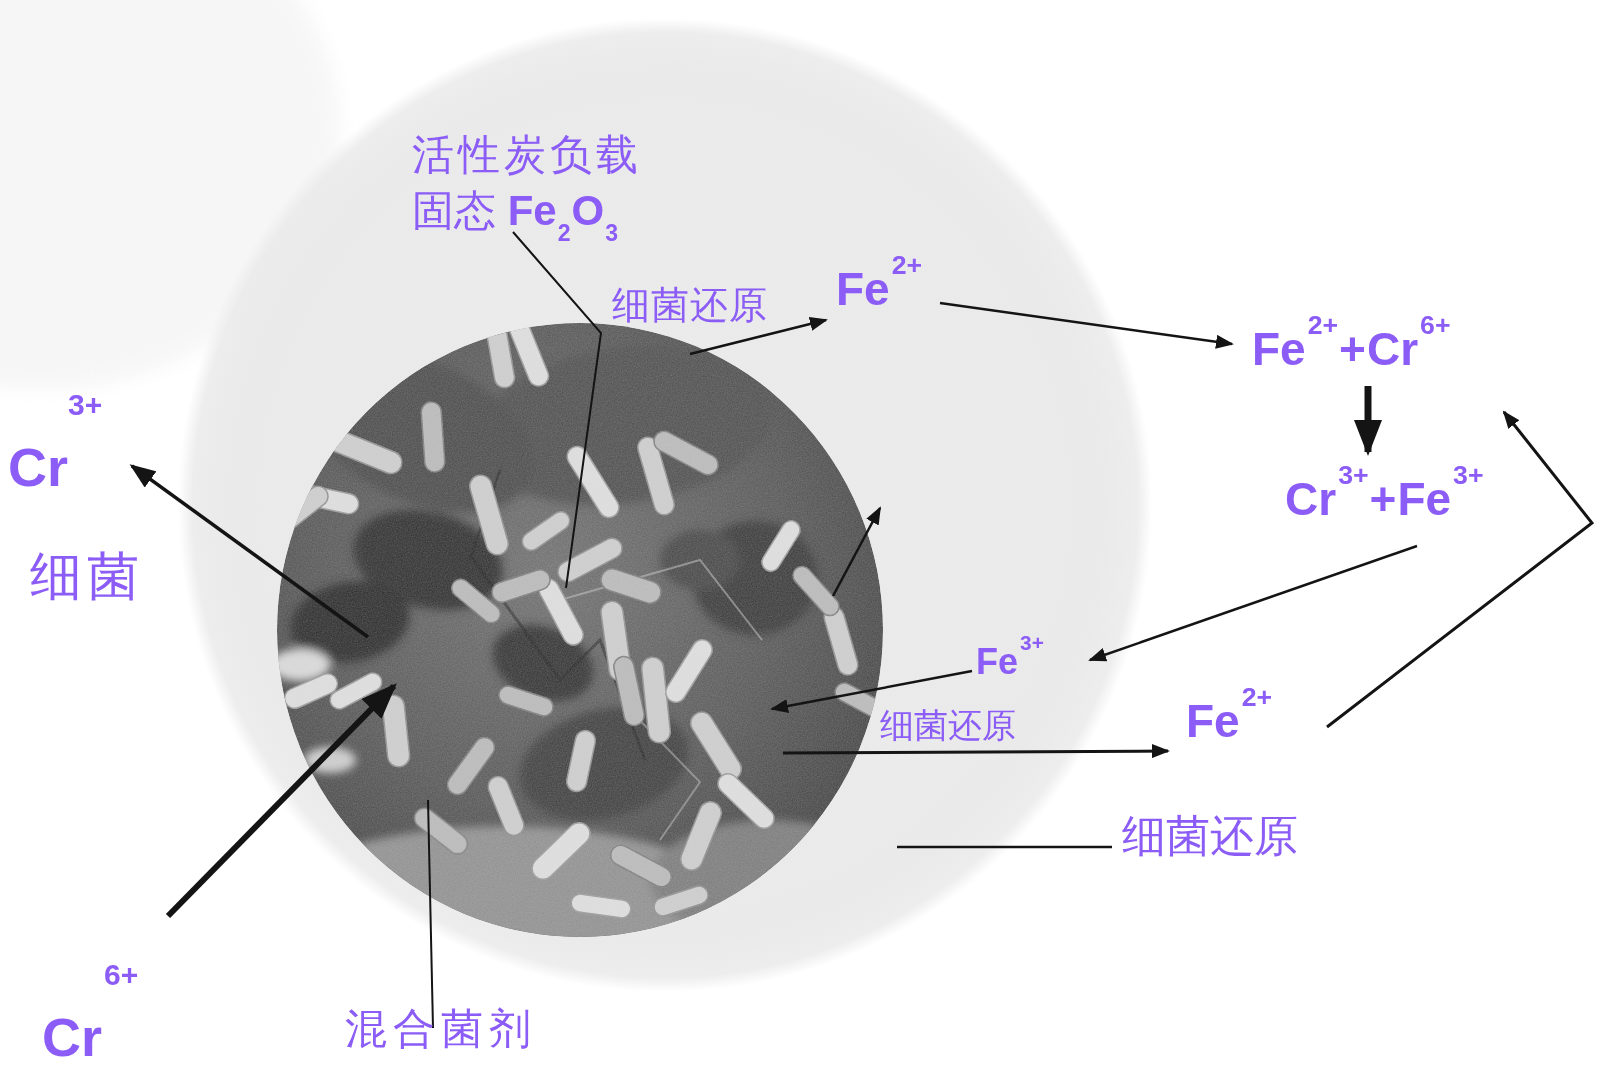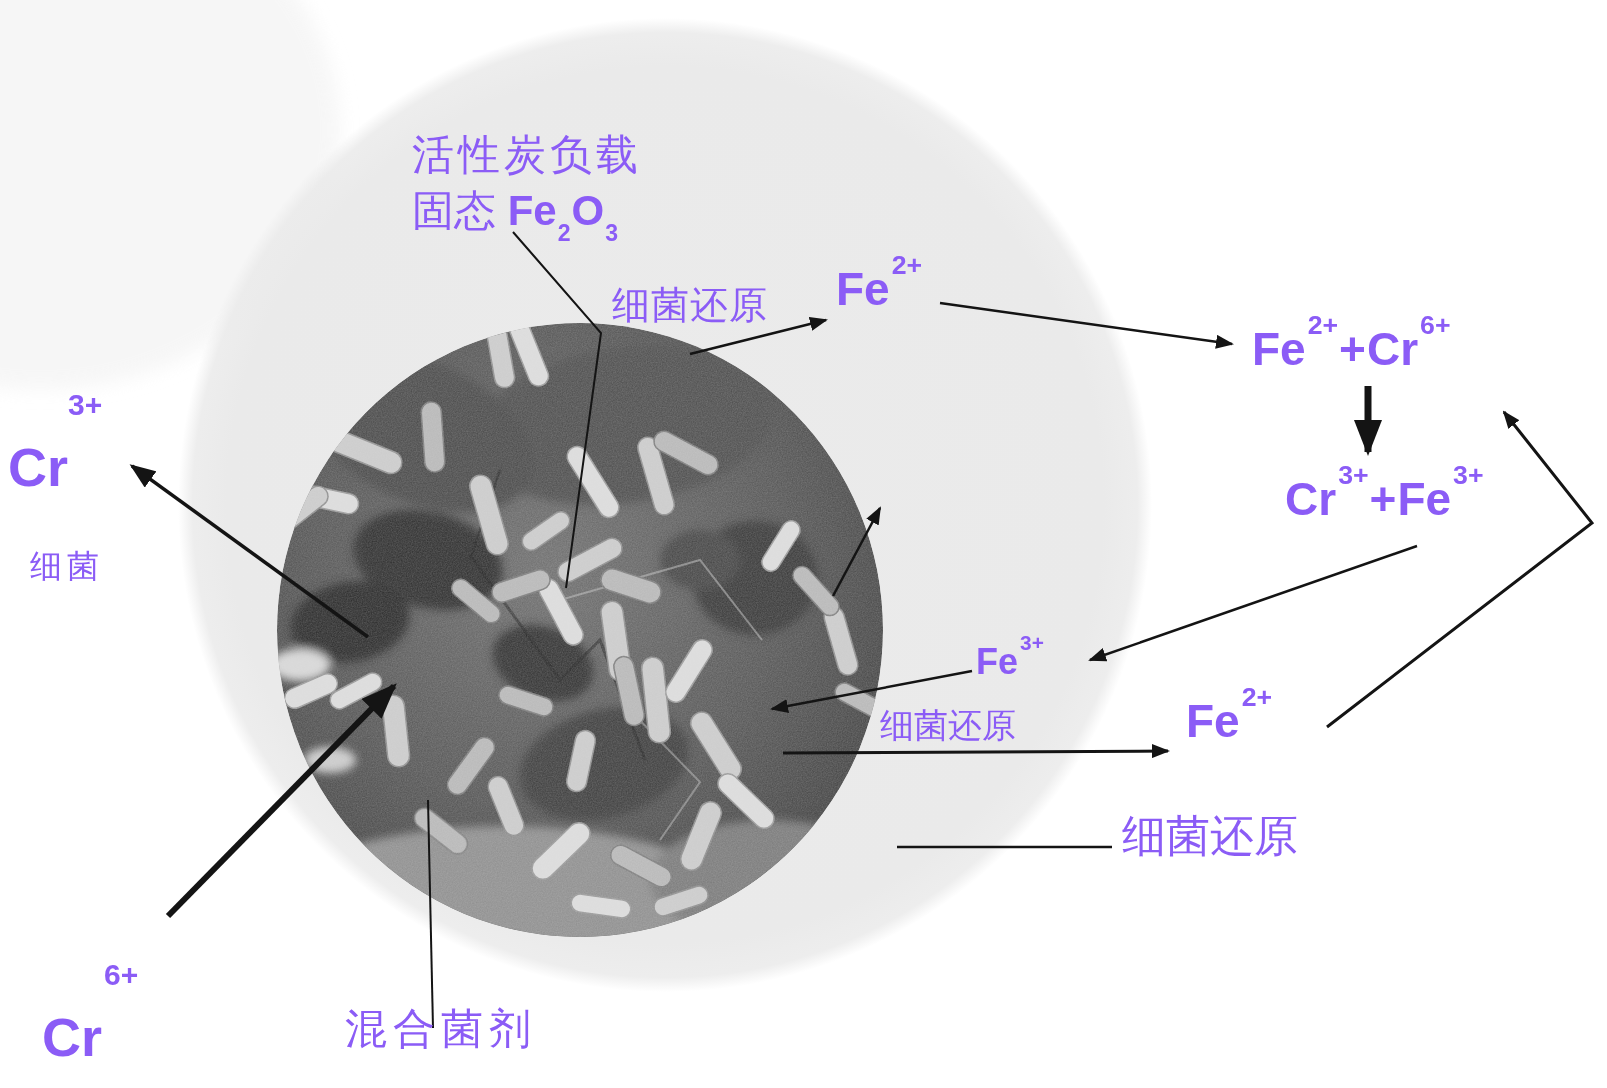--- a/index.html
+++ b/index.html
@@ -204,21 +204,21 @@
 
   <div class="lab formula" style="left:1186px;top:698px;font-size:46px;">
     <span>Fe</span><sup>2+</sup>
   </div>
 
   <div class="lab" style="left:1122px;top:814px;font-size:44px;">细菌还原</div>
 
   <div class="lab bold" style="left:8px;top:440px;font-size:54px;">Cr</div>
   <div class="lab bold" style="left:68px;top:390px;font-size:30px;">3+</div>
 
-  <div class="lab" style="left:30px;top:550px;font-size:32px;letter-spacing:5px;">细菌</div>
+  <div class="lab" style="left:30px;top:550px;font-size:52px;letter-spacing:5px;">细菌</div>
 
 
   <div class="lab bold" style="left:42px;top:1010px;font-size:54px;">Cr</div>
   <div class="lab bold" style="left:104px;top:960px;font-size:30px;">6+</div>
 
   <div class="lab" style="left:345px;top:1008px;font-size:42px;letter-spacing:6px;text-align:right;">混合菌剂</div>
 
 </div>
 
 </body></html>

